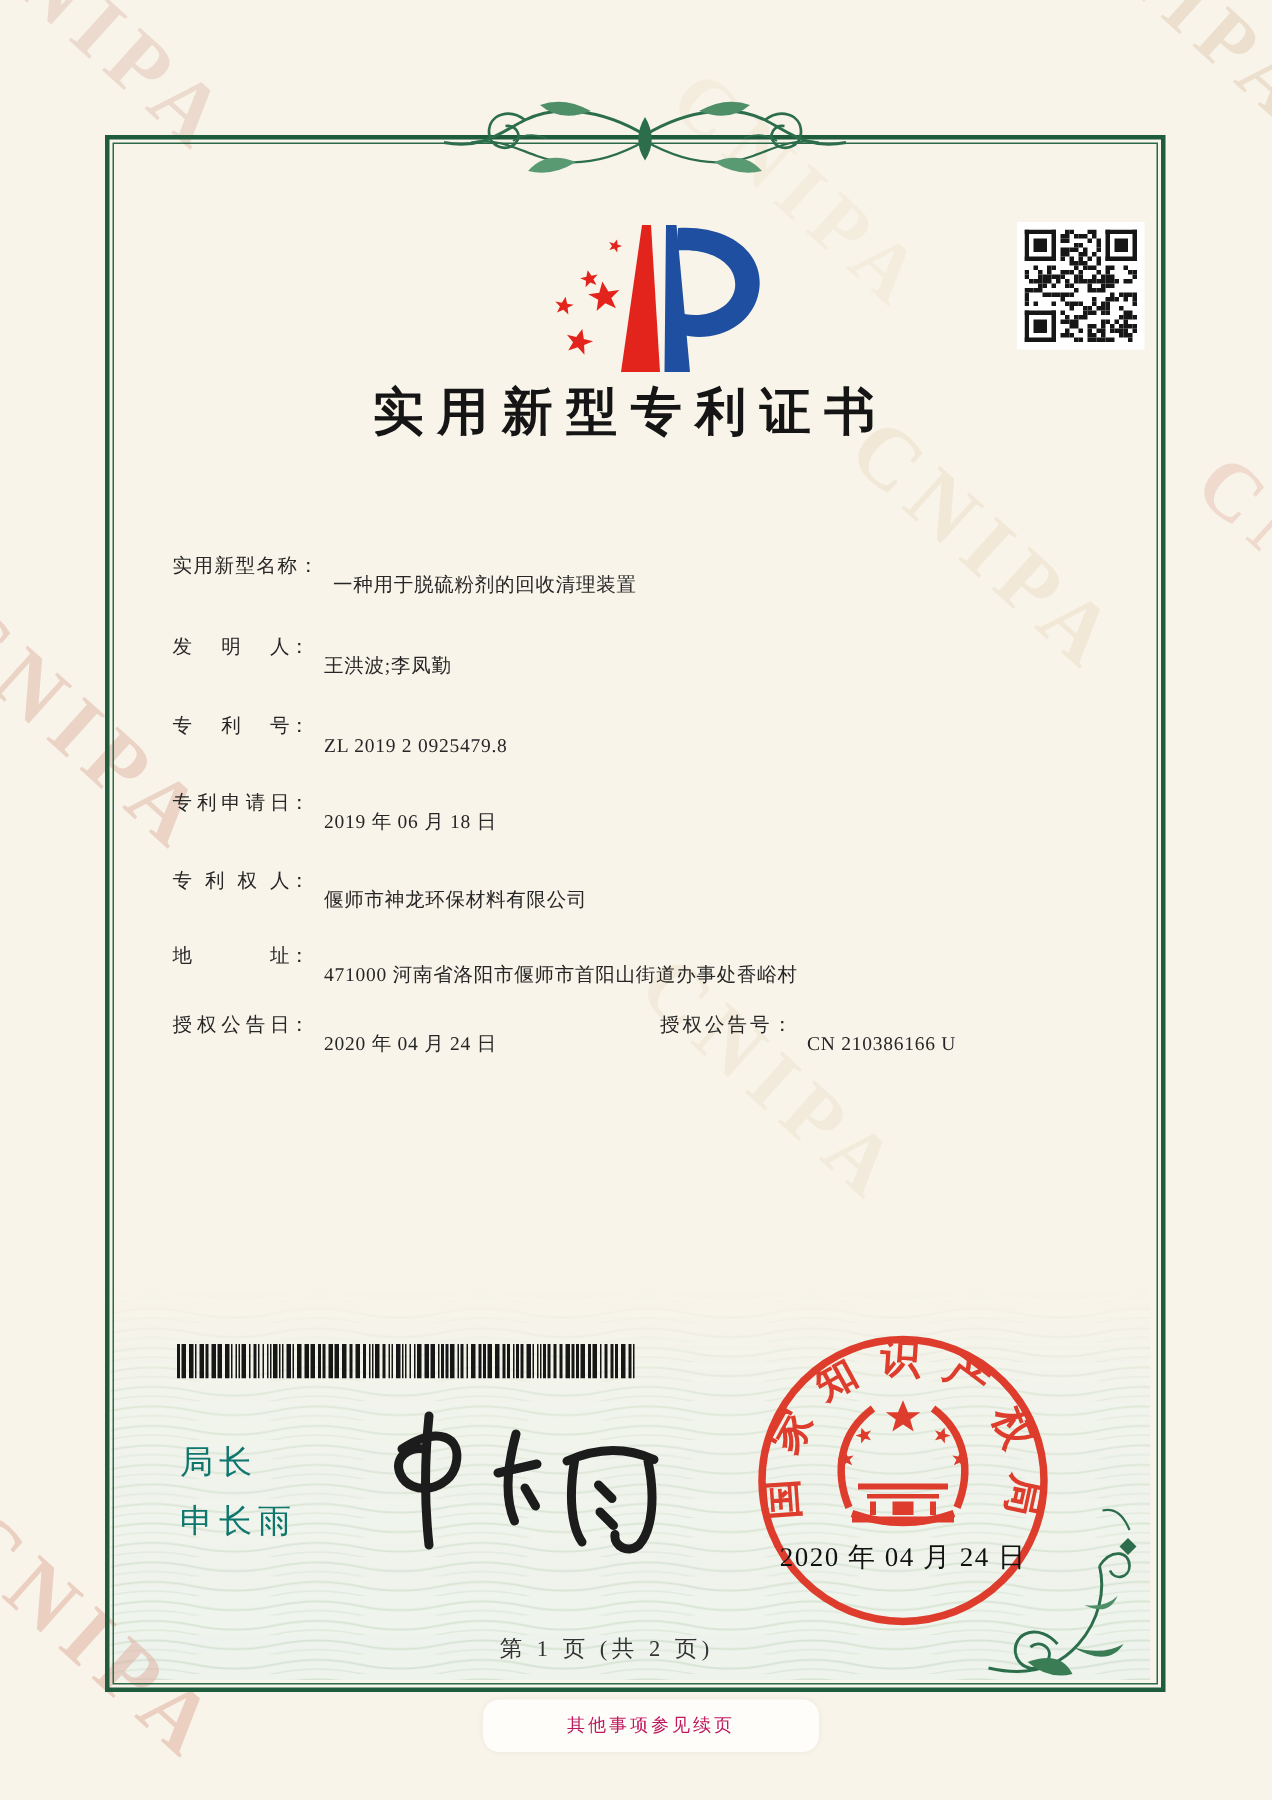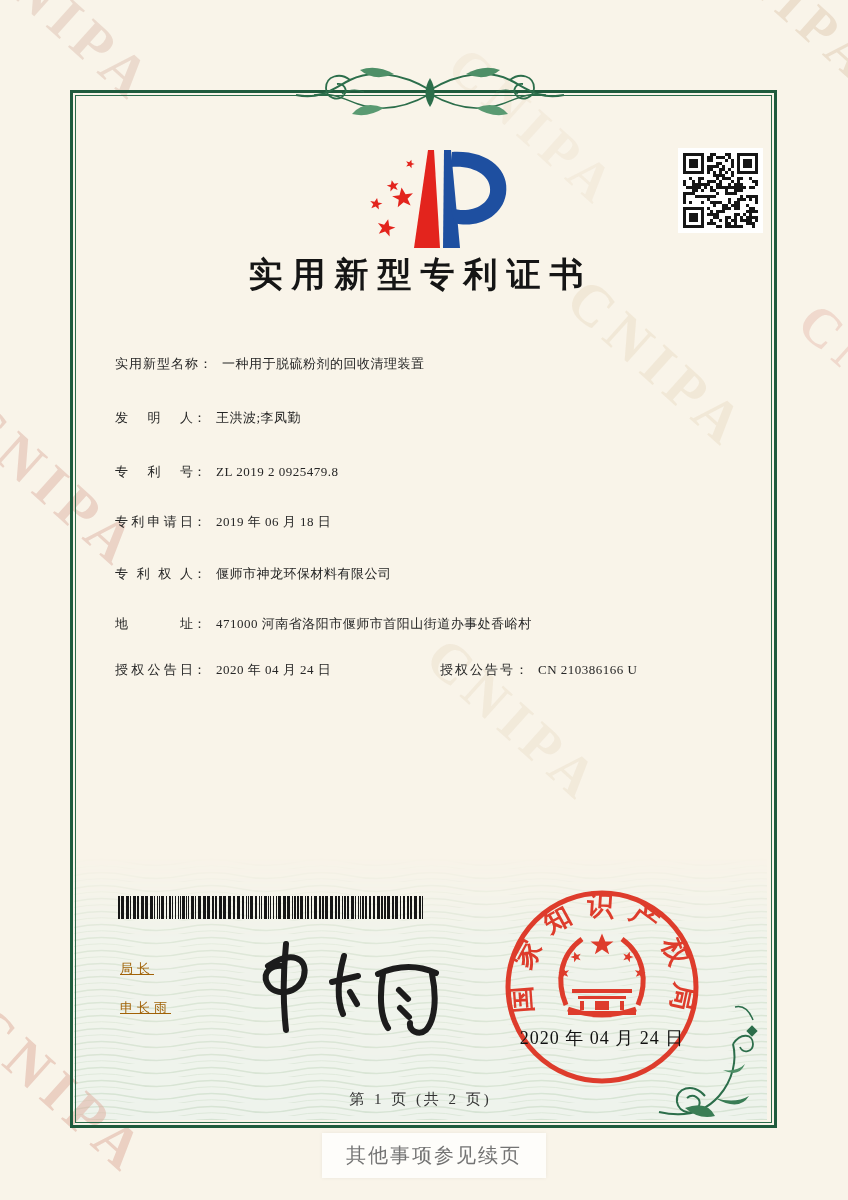--- a/index.html
+++ b/index.html
@@ -17,33 +17,33 @@
     border:3px solid #1f5b3d;z-index:2;}
   .frame-inner{position:absolute;left:2px;top:2px;right:2px;bottom:2px;border:1px solid #2a6a49;}
   .abs{position:absolute;z-index:3;}
   .cert-no{left:115px;top:140px;font-size:17px;letter-spacing:3px;color:#222;}
   .title{left:70px;top:252px;width:701px;text-align:center;font-size:34px;
     font-weight:700;letter-spacing:9px;color:#151515;}
   .field{left:115px;width:640px;font-size:13px;color:#262626;display:flex;align-items:center;}
   .flabel{display:inline-block;width:78px;text-align:justify;text-align-last:justify;}
   .flabel-wide{display:inline-block;letter-spacing:1px;}
   .fcolon{margin-right:10px;}
-  .fvalue{letter-spacing:0.5px;white-space:nowrap;}
+  .fvalue{letter-spacing:0.5px;white-space:nowrap;margin-top:26px;}
   .fvalue-fixed{width:218px;}
   .flabel2{letter-spacing:2px;margin-left:6px;}
   .paras{left:115px;top:700px;width:624px;font-size:17.5px;line-height:1.95;
     text-align:justify;color:#222;letter-spacing:0.4px;}
   .paras p{margin:0;text-indent:2em;}
-  .sig-label{left:120px;font-size:13px;color:#a16207;
-    font-family:"Liberation Sans","DejaVu Sans",sans-serif;letter-spacing:4px;text-decoration:underline;}
-  .page-info{left:70px;top:1090px;width:701px;text-align:center;font-size:15px;
+  .sig-label{left:120px;font-size:22px;color:#0f766e;
+    font-family:"Liberation Sans","DejaVu Sans",sans-serif;letter-spacing:4px;}
+  .page-info{left:54px;top:1090px;width:701px;text-align:center;font-size:15px;
     letter-spacing:3px;color:#333;}
   .note-box{left:322px;top:1133px;width:204px;background:#fefdfa;padding:9px 10px;
-    text-align:center;font-size:20px;letter-spacing:2px;color:#737373;
-    box-shadow:0 0 4px rgba(0,0,0,0.06);}
+    text-align:center;font-size:12px;letter-spacing:2px;color:#be185d;
+    box-shadow:0 0 4px rgba(0,0,0,0.06);border-radius:11px;}
   .seal-date{left:502px;top:1026px;width:200px;text-align:center;font-size:18px;
     color:#111;letter-spacing:1px;z-index:5;}
   .qr-wrap{left:678px;top:148px;background:#ffffff;padding:5px;line-height:0;}
 </style>
 </head>
 <body>
 
 <div class="page">
 
   <svg class="abs" style="left:74px;top:856px;z-index:1;" width="693" height="264">

